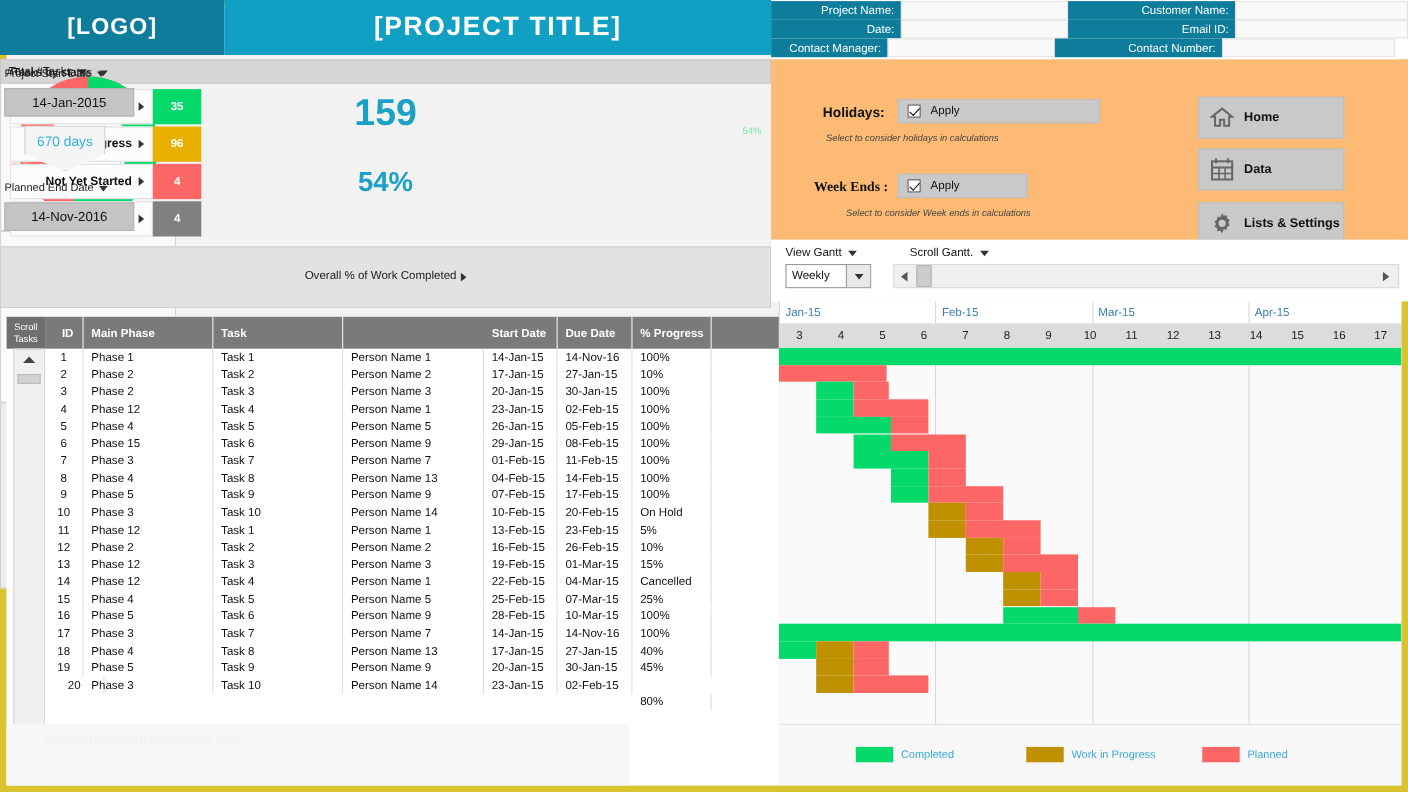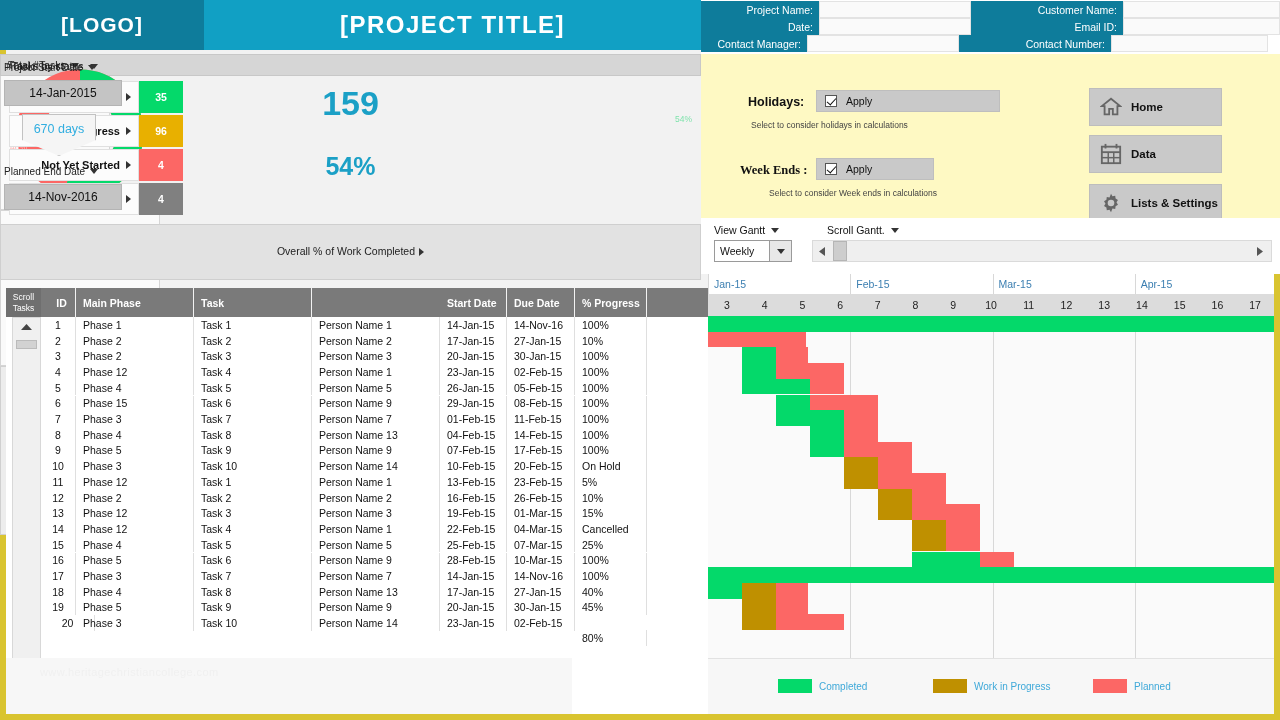--- a/index.html
+++ b/index.html
@@ -90,36 +90,36 @@
   }
   #days-badge {
     position:absolute; left:22px; top:60px; width:74px; height:42px;
     border:1px solid #C2C2C2; background:#F5F5F5;
     clip-path: polygon(0 0, 100% 0, 100% 62%, 50% 100%, 0 62%);
     display:flex; align-items:flex-start; justify-content:center; padding-top:7px;
     font-size:12.5px; color:#31AEE0;
   }
 
   
-  #settings { position:absolute; left:701px; top:54px; right:0; height:164px; background:#fef9c3; }
+  #settings { position:absolute; left:701px; top:54px; right:0; height:164px; background:#fdba74; }
   .set-lbl { position:absolute; font-size:12.5px; color:#111; font-weight:600; }
   .apply-box {
     position:absolute; background:#C9C9C9; border:1px solid #BEBEBE;
     display:flex; align-items:center; gap:9px; padding-left:8px;
     font-size:10.5px; color:#111;
   }
   .chk {
     width:12px; height:12px; background:#fff; border:1px solid #555;
     position:relative; flex:none;
   }
   .chk::after {
     content:""; position:absolute; left:3px; top:0px; width:4px; height:8px;
     border:solid #111; border-width:0 1.6px 1.6px 0; transform:rotate(42deg);
   }
-  .set-hint { position:absolute; font-size:8.5px; color:#444; }
+  .set-hint { position:absolute; font-size:8.5px; font-style:italic; color:#444; }
 
   .nav-btn {
     position:absolute; left:1089px; width:133px; height:38px;
     background:#C9C9C9; border:1px solid #BDBDBD;
     display:flex; align-items:center; gap:9px; padding-left:10px;
     font-size:11.5px; color:#111; font-weight:600;
   }
   .nav-ico { width:22px; height:22px; flex:none; }
 
   

